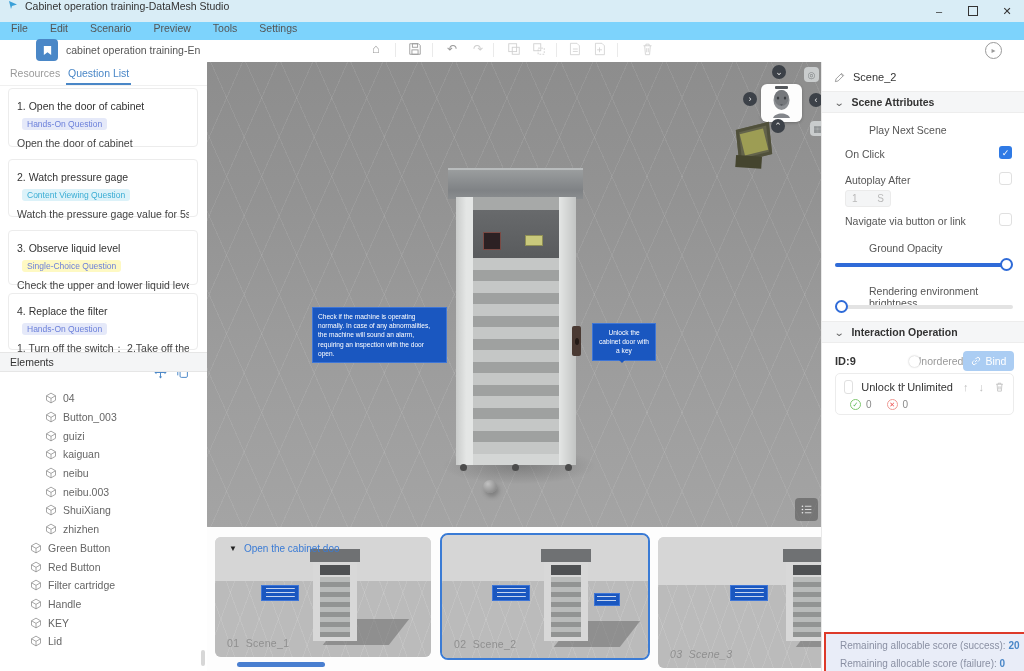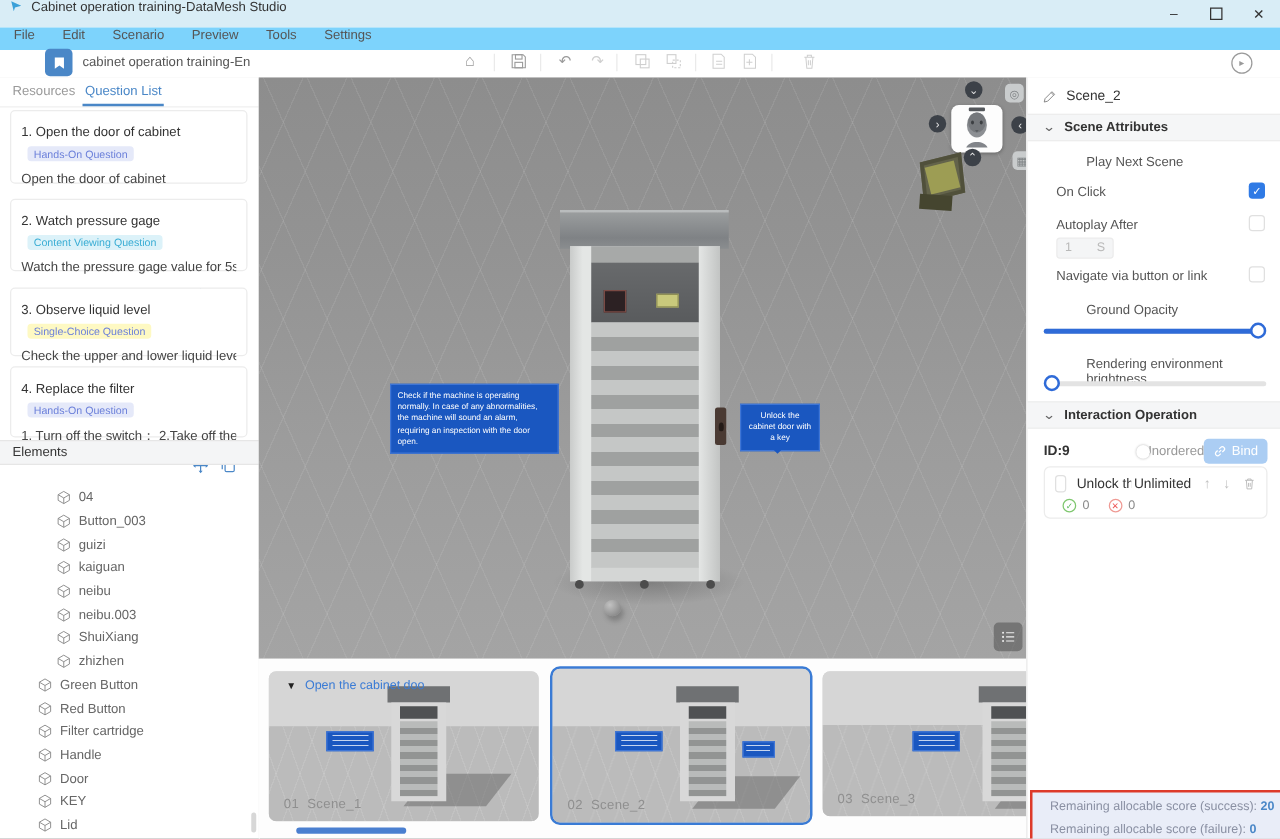--- a/index.html
+++ b/index.html
@@ -111,21 +111,21 @@
   .thumbbar{position:absolute;left:207px;top:527px;width:614px;height:144px;background:#fdfdfd;overflow:hidden;}
   .thumb{position:absolute;border-radius:6px;overflow:hidden;background:#d5d5d5;}
   .thumb .sky{position:absolute;left:0;top:0;width:100%;height:37%;background:#d6d6d6;}
   .thumb .floor{position:absolute;left:0;top:37%;width:100%;height:63%;background:#bbbbbb;
     }
   .thumb .floor::after{content:"";position:absolute;inset:0;background:
     repeating-linear-gradient(110deg, rgba(255,255,255,.10) 0 1px, transparent 1px 18px),
     repeating-linear-gradient(70deg, rgba(255,255,255,.10) 0 1px, transparent 1px 18px);}
   .thumb-1{left:8px;top:10px;width:216px;height:120px;}
   .thumb-2{left:233px;top:6px;width:210px;height:127px;border:2px solid #3a7bd5;border-radius:8px;box-sizing:border-box;}
-  .thumb-3{left:451px;top:10px;width:216px;height:116px;}
+  .thumb-3{left:451px;top:10px;width:216px;height:131px;font-style:italic;}
   .thumb-label{position:absolute;left:12px;bottom:8px;font-size:10.5px;color:#8f8f8f;letter-spacing:.3px;}
   .mini-cab{position:absolute;width:44px;height:92px;}
   .mini-cap{position:absolute;left:-3px;top:0;width:50px;height:13px;background:#6f7173;}
   .mini-bd{position:absolute;left:0;top:13px;width:44px;height:79px;background:#d8d8d8;}
   .mini-bd::before{content:"";position:absolute;left:7px;top:3px;width:30px;height:10px;background:#4f5153;}
   .mini-bd::after{content:"";position:absolute;left:7px;top:15px;width:30px;height:60px;
     background:repeating-linear-gradient(180deg,#b9bbba 0 5px,#929493 5px 10px);}
   .mini-shadow{position:absolute;width:66px;height:26px;background:rgba(100,100,100,.5);transform:skewX(-38deg);}
   .mini-lbl{position:absolute;background:#1a57c0;border:1px solid #3f76d6;
     background-image:repeating-linear-gradient(180deg,rgba(255,255,255,.75) 0 1px,transparent 1px 4px);
@@ -432,27 +432,20 @@
             <path d="M8 1.5 14 5v6l-6 3.5L2 11V5Z" fill="none" stroke="#8a8a8a"></path>
             <path d="M2 5l6 3.5L14 5M8 8.5v6" stroke="#8a8a8a" fill="none"></path>
           </svg>
           <span>Handle</span>
         </div>
       <div class="el-row lvl1">
           <svg width="12" height="12" viewBox="0 0 16 16">
             <path d="M8 1.5 14 5v6l-6 3.5L2 11V5Z" fill="none" stroke="#8a8a8a"></path>
             <path d="M2 5l6 3.5L14 5M8 8.5v6" stroke="#8a8a8a" fill="none"></path>
           </svg>
-          <span>Door</span>
-        </div>
-      <div class="el-row lvl1">
-          <svg width="12" height="12" viewBox="0 0 16 16">
-            <path d="M8 1.5 14 5v6l-6 3.5L2 11V5Z" fill="none" stroke="#8a8a8a"></path>
-            <path d="M2 5l6 3.5L14 5M8 8.5v6" stroke="#8a8a8a" fill="none"></path>
-          </svg>
           <span>KEY</span>
         </div>
       <div class="el-row lvl1">
           <svg width="12" height="12" viewBox="0 0 16 16">
             <path d="M8 1.5 14 5v6l-6 3.5L2 11V5Z" fill="none" stroke="#8a8a8a"></path>
             <path d="M2 5l6 3.5L14 5M8 8.5v6" stroke="#8a8a8a" fill="none"></path>
           </svg>
           <span>Lid</span>
         </div>
     </div>

